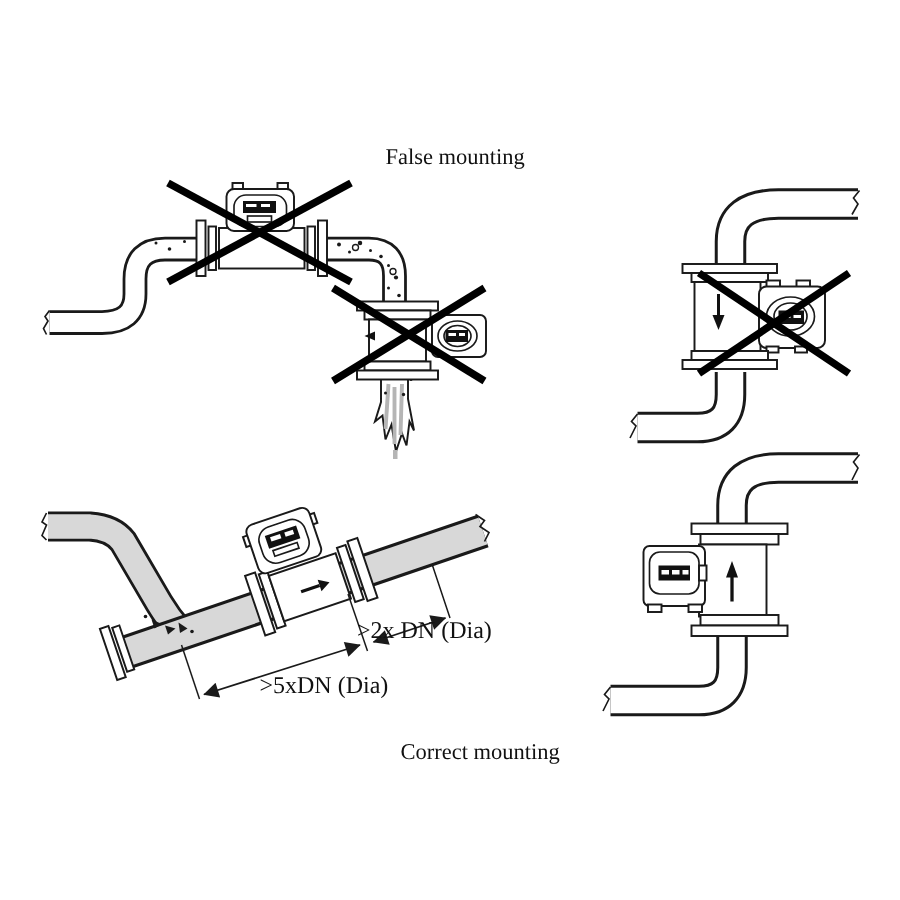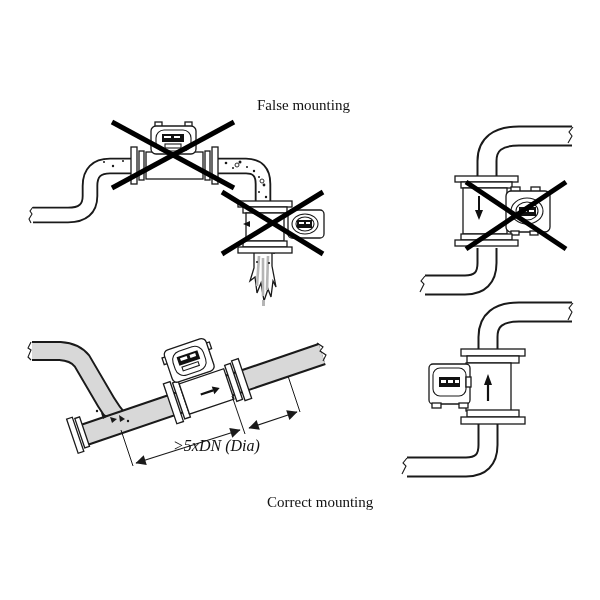--- a/index.html
+++ b/index.html
@@ -270,16 +270,17 @@
       <line class="ext" x1="121" y1="430" x2="133" y2="466"></line>
       <line class="ext" x1="232" y1="396" x2="245" y2="434"></line>
       <line class="ext" x1="288" y1="376" x2="300" y2="412"></line>
       <line class="dimline" x1="136" y1="463" x2="240" y2="430" marker-start="url(#dimArrow)" marker-end="url(#dimArrow)"></line>
       <line class="dimline" x1="249" y1="428" x2="297" y2="412" marker-start="url(#dimArrow)" marker-end="url(#dimArrow)"></line>
     </g>
   </g>
 </svg>
 
 <div class="lbl title" style="left:257px;top:97px;">False mounting</div>
-<div class="lbl dim" style="left:173px;top:437px;font-style:italic;">&gt;5xDN (Dia)</div>
+<div class="lbl dim" style="left:238px;top:412px;">&gt;2x DN (Dia)</div>
+<div class="lbl dim" style="left:173px;top:449px;">&gt;5xDN (Dia)</div>
 <div class="lbl title" style="left:267px;top:462px;margin-top:32px;">Correct mounting</div>
 
 </div>
 
 </body></html>

